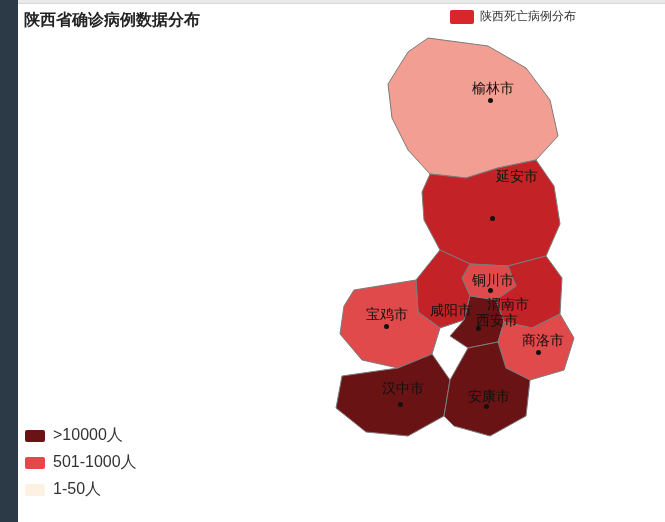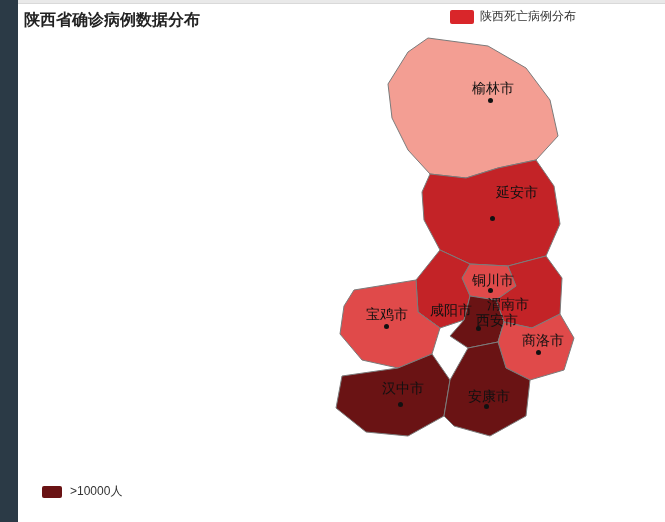--- a/index.html
+++ b/index.html
@@ -2,21 +2,21 @@
 <html><head>
 <meta charset="utf-8">
 <style>
 html,body{margin:0;padding:0;width:665px;height:522px;background:#2b3a46;font-family:"Microsoft YaHei",Arial,sans-serif;overflow:hidden}
 .panel{position:absolute;left:18px;top:0;width:647px;height:522px;background:#fff}
 .panel::before{content:"";position:absolute;left:-18px;top:0;width:18px;height:522px;background:#2b3a46}
 .topbar{position:absolute;left:0;right:0;top:0;height:3px;background:#e9e9e9;border-bottom:1px solid #d9d9d9}
 .title{position:absolute;left:6px;top:10px;font-size:16px;font-weight:700;color:#222}
 .legend-top{position:absolute;left:432px;top:8px;display:flex;align-items:center;font-size:12px;color:#333}
 .swatch{display:inline-block;width:24px;height:14px;margin-right:6px;border-radius:2px}
-.legend-left{position:absolute;left:24px;bottom:22px;font-size:12px;color:#333}
+.legend-left{position:absolute;left:7px;bottom:22px;font-size:16px;color:#333}
 .legend-left .row{display:flex;align-items:center;margin-top:6px}
 .legend-left .sw{width:20px;height:12px;border-radius:2px;margin-right:8px}
 .map{position:absolute;left:240px;top:28px;width:360px;height:480px}
 .region{stroke:#7b7b7b;stroke-width:1}
 .lbl{position:absolute;font-size:14px;color:#111;white-space:nowrap}
 .dot{position:absolute;width:5px;height:5px;border-radius:50%;background:#111}
 </style>
 </head>
 <body>
 
@@ -48,21 +48,21 @@
 
       <path class="region" fill="#e04a4a" d="M246 294 L274 300 L302 286 L316 310 L306 342 L272 352 L248 340 L240 314 Z"></path>
 
       <path class="region" fill="#6a1314" d="M84 348 L140 340 L174 326 L192 352 L186 388 L150 408 L108 404 L78 380 Z"></path>
 
       <path class="region" fill="#6a1314" d="M192 352 L210 320 L240 314 L248 340 L272 352 L268 388 L232 408 L196 398 L186 388 Z"></path>
     </svg>
 
     <div class="lbl" style="left:214px;top:52px">榆林市</div>
     <div class="dot" style="left:230px;top:70px"></div>
-    <div class="lbl" style="left:238px;top:156px">延安市</div>
+    <div class="lbl" style="left:238px;top:140px">延安市</div>
     <div class="dot" style="left:232px;top:188px"></div>
     <div class="lbl" style="left:214px;top:244px">铜川市</div>
     <div class="dot" style="left:230px;top:260px"></div>
     <div class="lbl" style="left:229px;top:268px">渭南市</div>
     <div class="lbl" style="left:172px;top:274px">咸阳市</div>
     <div class="lbl" style="left:218px;top:284px">西安市</div>
     <div class="dot" style="left:218px;top:298px"></div>
     <div class="lbl" style="left:108px;top:278px">宝鸡市</div>
     <div class="dot" style="left:126px;top:296px"></div>
     <div class="lbl" style="left:264px;top:304px">商洛市</div>
@@ -71,14 +71,22 @@
     <div class="dot" style="left:140px;top:374px"></div>
     <div class="lbl" style="left:210px;top:360px">安康市</div>
     <div class="dot" style="left:226px;top:376px"></div>
   </div>
 
   <div class="legend-left">
     <div class="row">
         <span class="sw" style="background:#6a1314"></span>
         <span>&gt;10000人</span>
       </div>
+    <div class="row">
+        <span class="sw" style="background:#e04a4a"></span>
+        <span>501-1000人</span>
+      </div>
+    <div class="row">
+        <span class="sw" style="background:#fdf1e3"></span>
+        <span>1-50人</span>
+      </div>
   </div>
 </div>
 
 </body></html>

